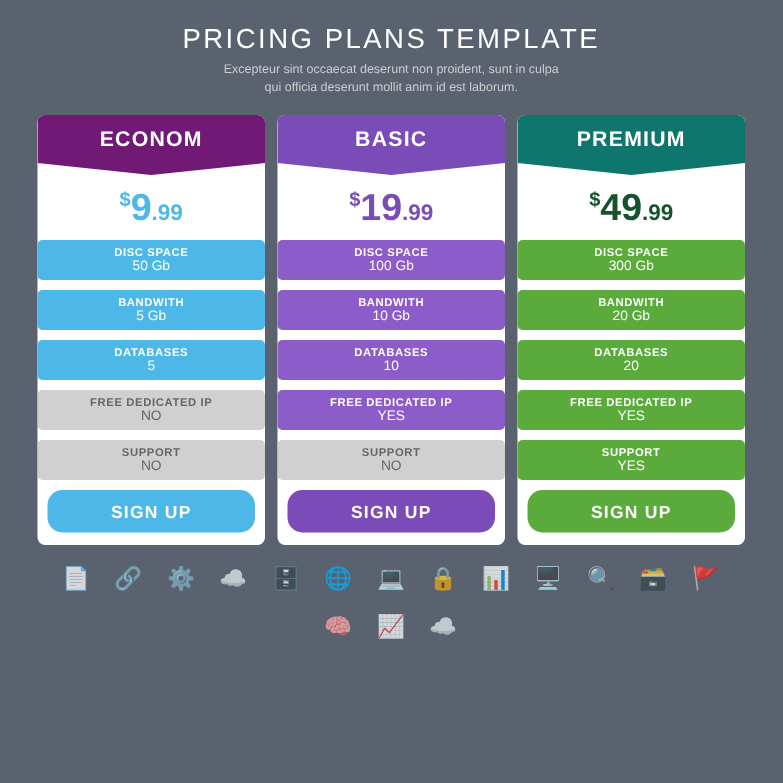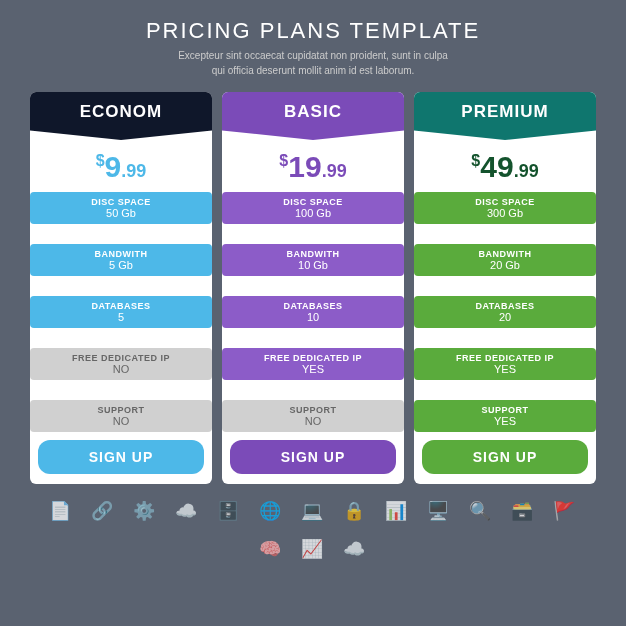--- a/index.html
+++ b/index.html
@@ -42,21 +42,21 @@
       display: flex;
       flex-direction: column;
       align-items: stretch;
     }
     .plan-header {
       padding: 10px 0 8px;
       text-align: center;
       clip-path: polygon(0 0, 100% 0, 100% 80%, 50% 100%, 0 80%);
       padding-bottom: 18px;
     }
-    .plan-header.blue { background: #0f172a; }
+    .plan-header.blue { background: #701a75; }
     .plan-header.purple { background: #7b4bb8; }
     .plan-header.green { background: #0f766e; }
 
     .plan-name {
       color: white;
       font-size: 17px;
       font-weight: bold;
       letter-spacing: 1px;
     }
     .plan-price-area {
@@ -74,21 +74,21 @@
     .plan-price span.cents {
       font-size: 18px;
     }
     .plan-price.blue { color: #4db8e8; }
     .plan-price.purple { color: #7b4bb8; }
     .plan-price.green { color: #14532d; }
 
     .plan-features {
       display: flex;
       flex-direction: column;
-      gap: 20px;
+      gap: 8px;
       padding: 0 0 8px;
     }
     .feature-row {
       border-radius: 4px;
       text-align: center;
       padding: 5px 4px;
     }
     .feature-row .feat-label {
       font-size: 9px;
       font-weight: bold;
@@ -143,21 +143,21 @@
       display: flex;
       align-items: center;
       justify-content: center;
     }
   </style>
 </head>
 <body>
 
 <h1 class="page-title">PRICING PLANS TEMPLATE</h1>
 <p class="page-subtitle">
-  <span>Excepteur sint occaecat cupidatat non proident, sunt in culpa</span><br>
+  <span>Excepteur sint occaecat deserunt non proident, sunt in culpa</span><br>
   <span>qui officia deserunt mollit anim id est laborum.</span>
 </p>
 
 <div class="plans-container" id="plans-container">
     <div class="plan">
       <div class="plan-header blue">
         <div class="plan-name">ECONOM</div>
       </div>
       <div class="plan-price-area">
         <div class="plan-price blue"><sup>$</sup>9<span class="cents">.99</span></div>

